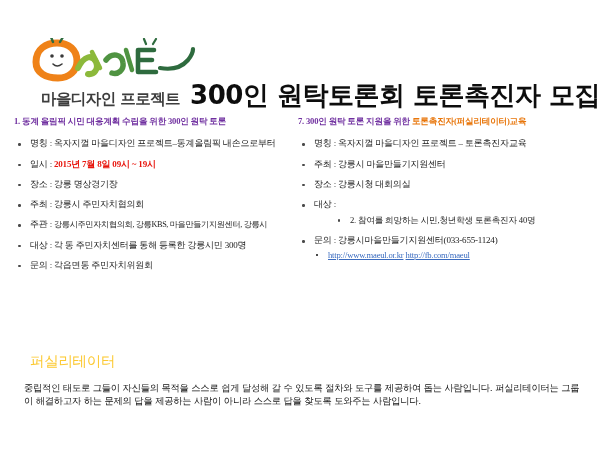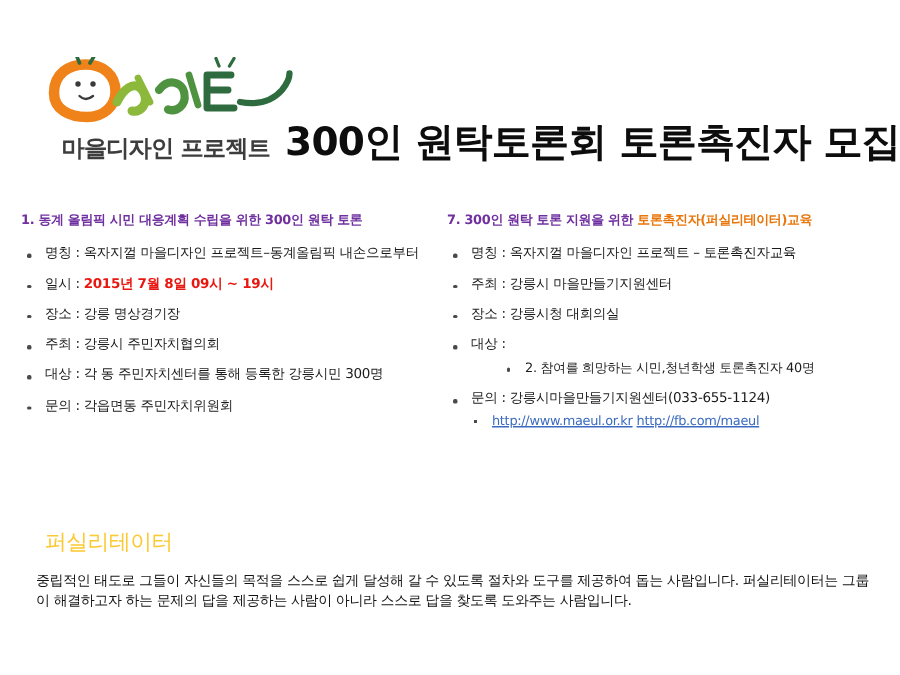--- a/index.html
+++ b/index.html
@@ -72,23 +72,24 @@
     white-space: nowrap;
     margin-left: 0;
     margin-bottom: 2px;
     line-height: 1;
   }
 
   
   .columns {
     position: absolute;
     left: 0;
-    top: 142px;
+    top: 116px;
     width: 600px;
     display: flex;
+    font-family: Liberation Serif, serif;
   }
 
   .col {
     width: 290px;
     padding-left: 14px;
     box-sizing: border-box;
   }
 
   .col-right {
     padding-left: 8px;
@@ -274,20 +275,24 @@
         </li>
         <li>
           <span class="lbl">장소 :</span>
           <span>강릉 명상경기장</span>
         </li>
         <li>
           <span class="lbl">주최 :</span>
           <span>강릉시 주민자치협의회</span>
         </li>
         <li>
+          <span class="lbl">주관 :</span>
+          <span class="val-small">강릉시주민자치협의회, 강릉KBS, 마을만들기지원센터, 강릉시</span>
+        </li>
+        <li>
           <span class="lbl">대상 :</span>
           <span>각 동 주민자치센터를 통해 등록한 강릉시민 300명</span>
         </li>
         <li>
           <span class="lbl">문의 :</span>
           <span>각읍면동 주민자치위원회</span>
         </li>
       </ul>
     </div>
 

